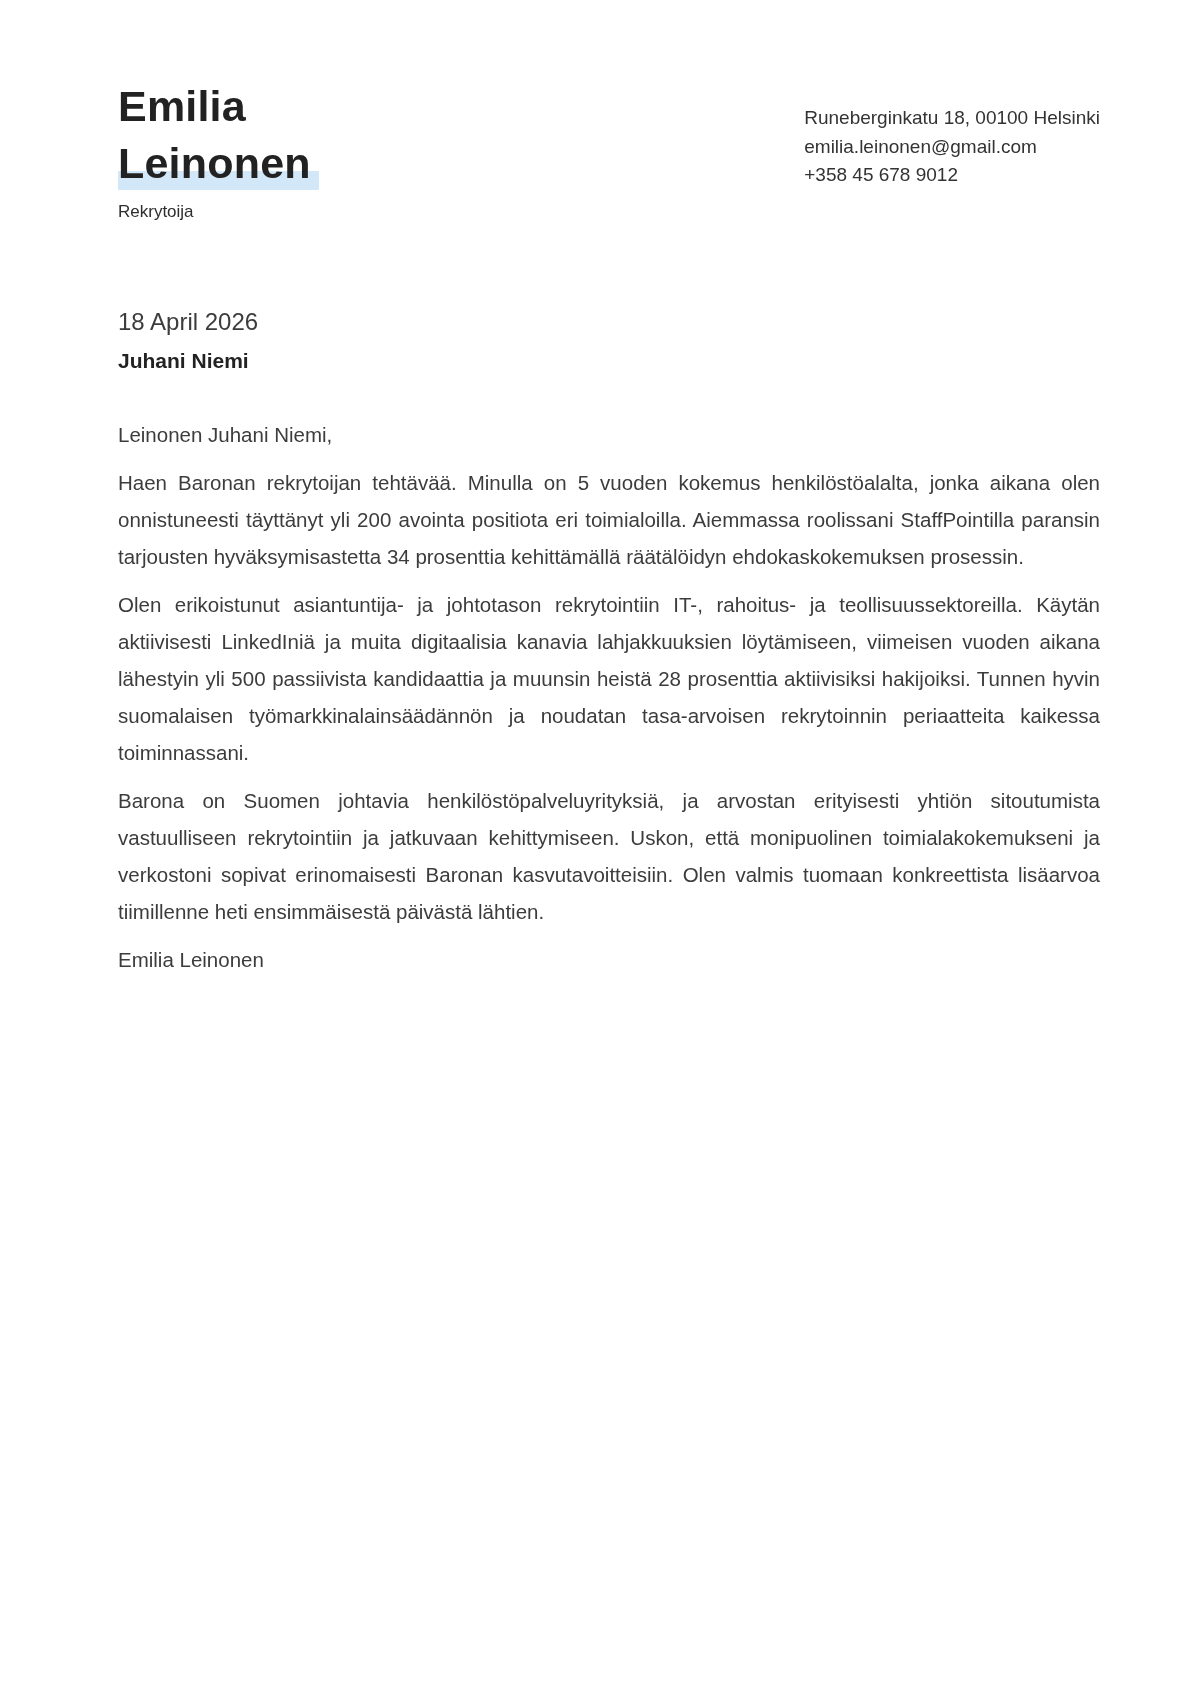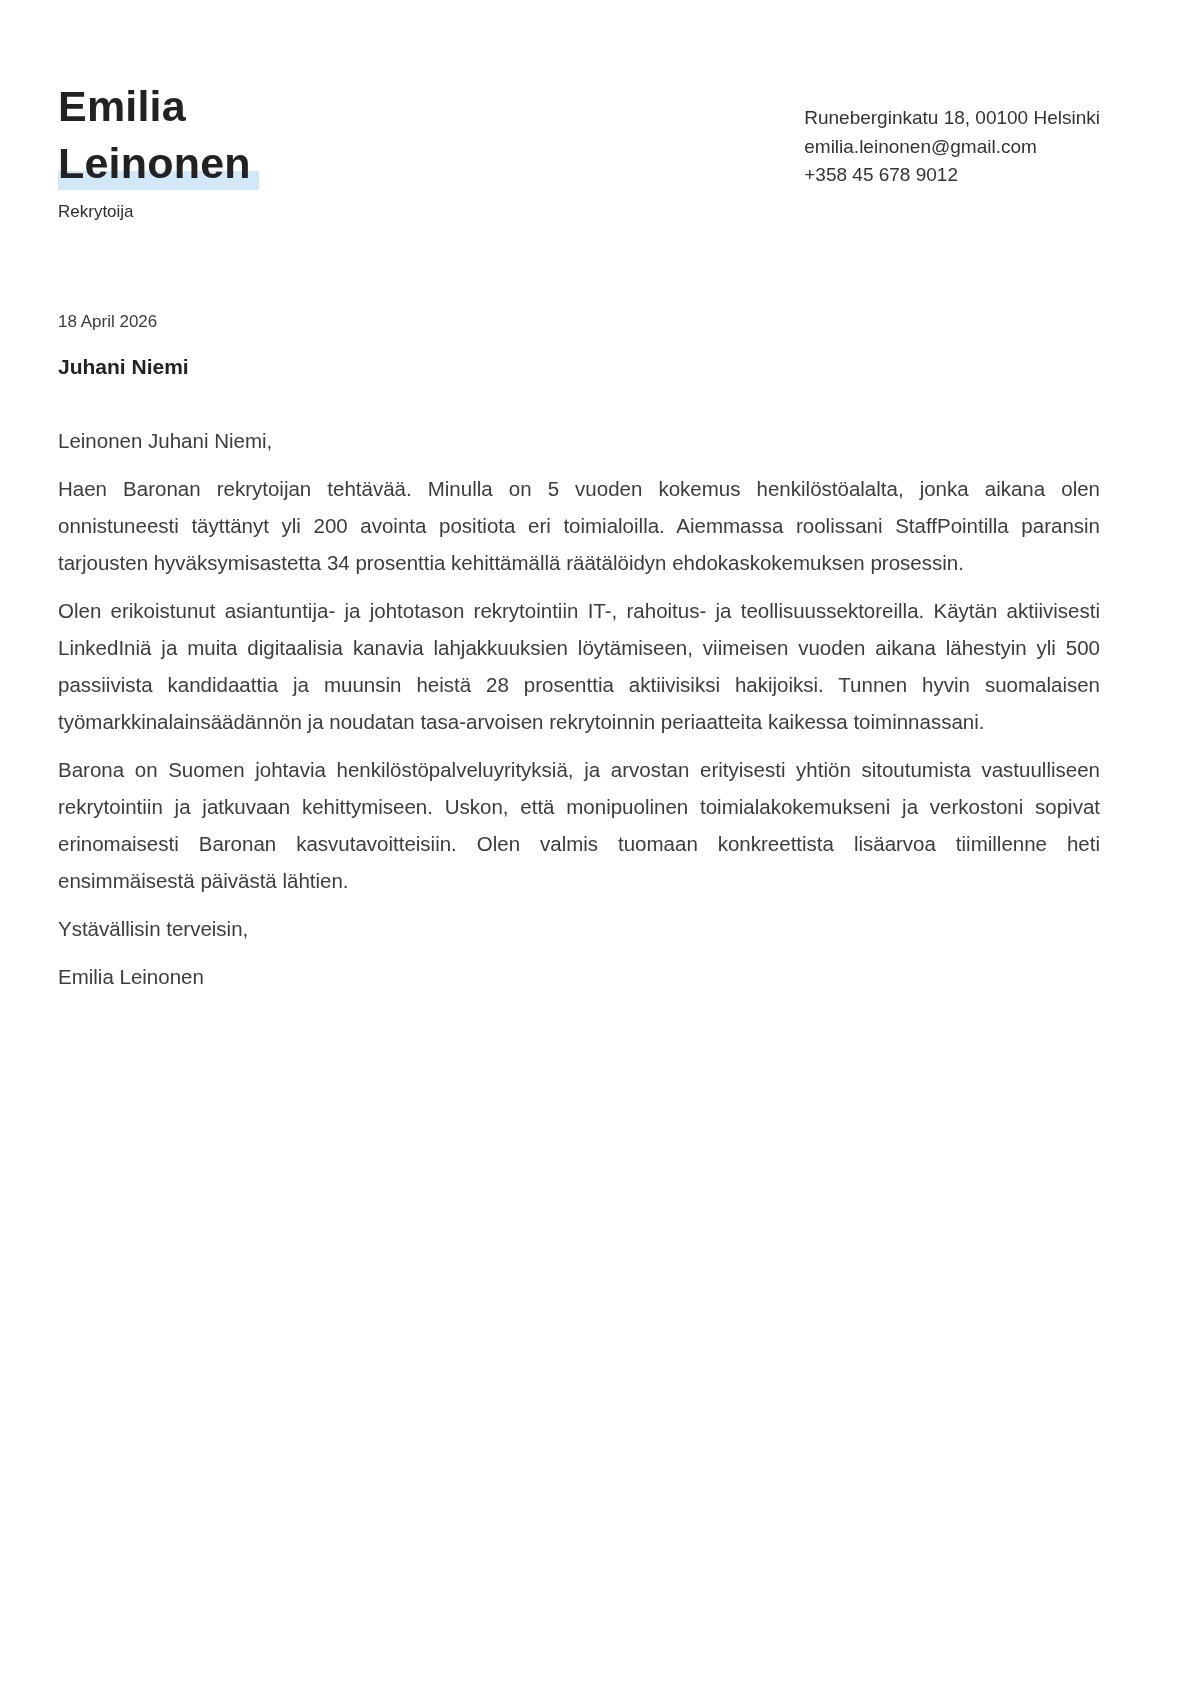--- a/index.html
+++ b/index.html
@@ -6,21 +6,21 @@
     margin: 0;
     padding: 0;
     background: #ffffff;
   }
   .page {
     position: relative;
     width: 1190px;
     height: 1478px;
     box-sizing: border-box;
     background: #ffffff;
-    padding: 78px 90px 0 58px;
+    padding: 78px 90px 0 118px;
     font-family: "Liberation Sans", sans-serif;
     color: #3c3c3c;
     overflow: hidden;
   }
   .header {
     display: flex;
     justify-content: space-between;
     align-items: flex-start;
   }
   .name-block { max-width: 560px; }
@@ -50,24 +50,24 @@
   .contact-block {
     margin-top: 26px;
     text-align: left;
     font-size: 19px;
     line-height: 28.5px;
     color: #333333;
     white-space: nowrap;
   }
   .date-line {
     margin-top: 82px;
-    font-size: 17px;
+    font-size: 24px;
     line-height: 28px;
   }
-  .recipient-block { margin-top: 16px; }
+  .recipient-block { margin-top: 10px; }
   .recipient-name {
     font-size: 21px;
     line-height: 30px;
     font-weight: 700;
     color: #222222;
   }
   .recipient-company {
     font-size: 20px;
     line-height: 28px;
     margin-top: 7px;
@@ -109,17 +109,16 @@
 
   <div class="recipient-block">
     <div class="recipient-name">Juhani Niemi</div>
   </div>
 
   <div class="letter-body">
     <p class="salutation">Leinonen Juhani Niemi,</p>
     <p class="par">Haen Baronan rekrytoijan tehtävää. Minulla on 5 vuoden kokemus henkilöstöalalta, jonka aikana olen onnistuneesti täyttänyt yli 200 avointa positiota eri toimialoilla. Aiemmassa roolissani StaffPointilla paransin tarjousten hyväksymisastetta 34 prosenttia kehittämällä räätälöidyn ehdokaskokemuksen prosessin.</p>
     <p class="par">Olen erikoistunut asiantuntija- ja johtotason rekrytointiin IT-, rahoitus- ja teollisuussektoreilla. Käytän aktiivisesti LinkedIniä ja muita digitaalisia kanavia lahjakkuuksien löytämiseen, viimeisen vuoden aikana lähestyin yli 500 passiivista kandidaattia ja muunsin heistä 28 prosenttia aktiivisiksi hakijoiksi. Tunnen hyvin suomalaisen työmarkkinalainsäädännön ja noudatan tasa-arvoisen rekrytoinnin periaatteita kaikessa toiminnassani.</p>
     <p class="par">Barona on Suomen johtavia henkilöstöpalveluyrityksiä, ja arvostan erityisesti yhtiön sitoutumista vastuulliseen rekrytointiin ja jatkuvaan kehittymiseen. Uskon, että monipuolinen toimialakokemukseni ja verkostoni sopivat erinomaisesti Baronan kasvutavoitteisiin. Olen valmis tuomaan konkreettista lisäarvoa tiimillenne heti ensimmäisestä päivästä lähtien.</p>
-    <p class="closing">Ystävällisin terveisin,</p>
     <p class="signature">Emilia Leinonen</p>
   </div>
 
 </div>
 
 </body></html>

